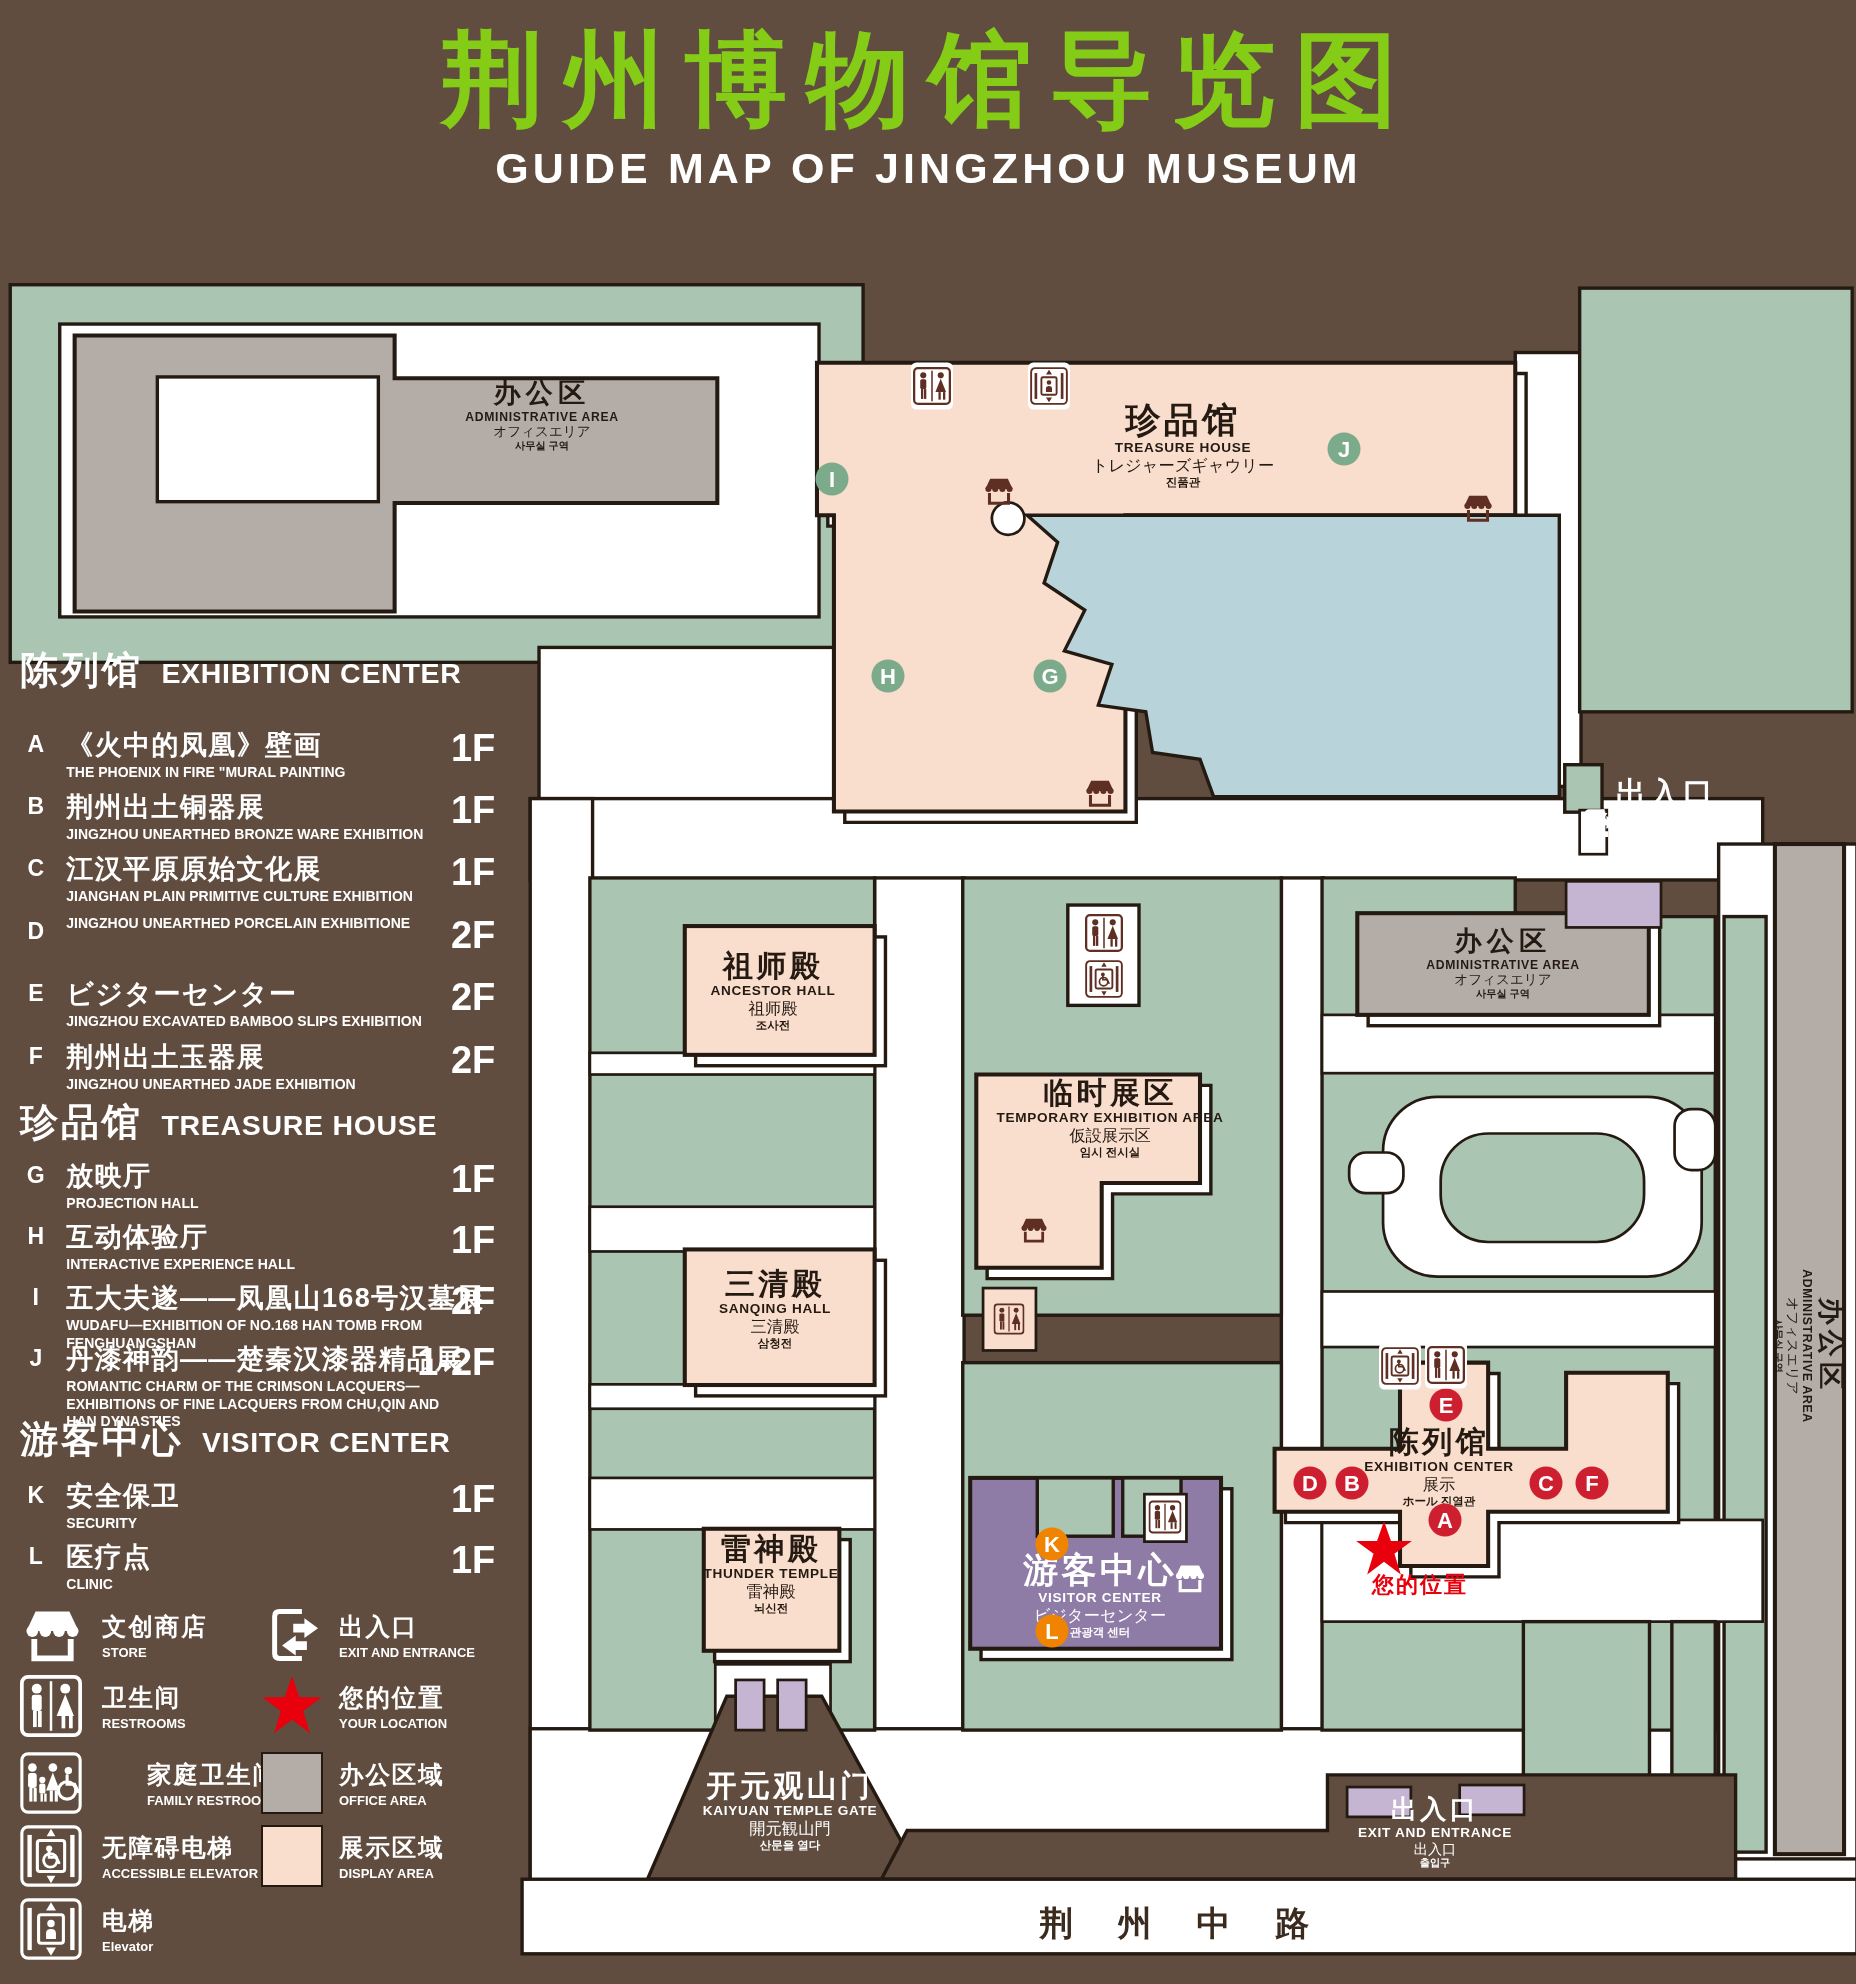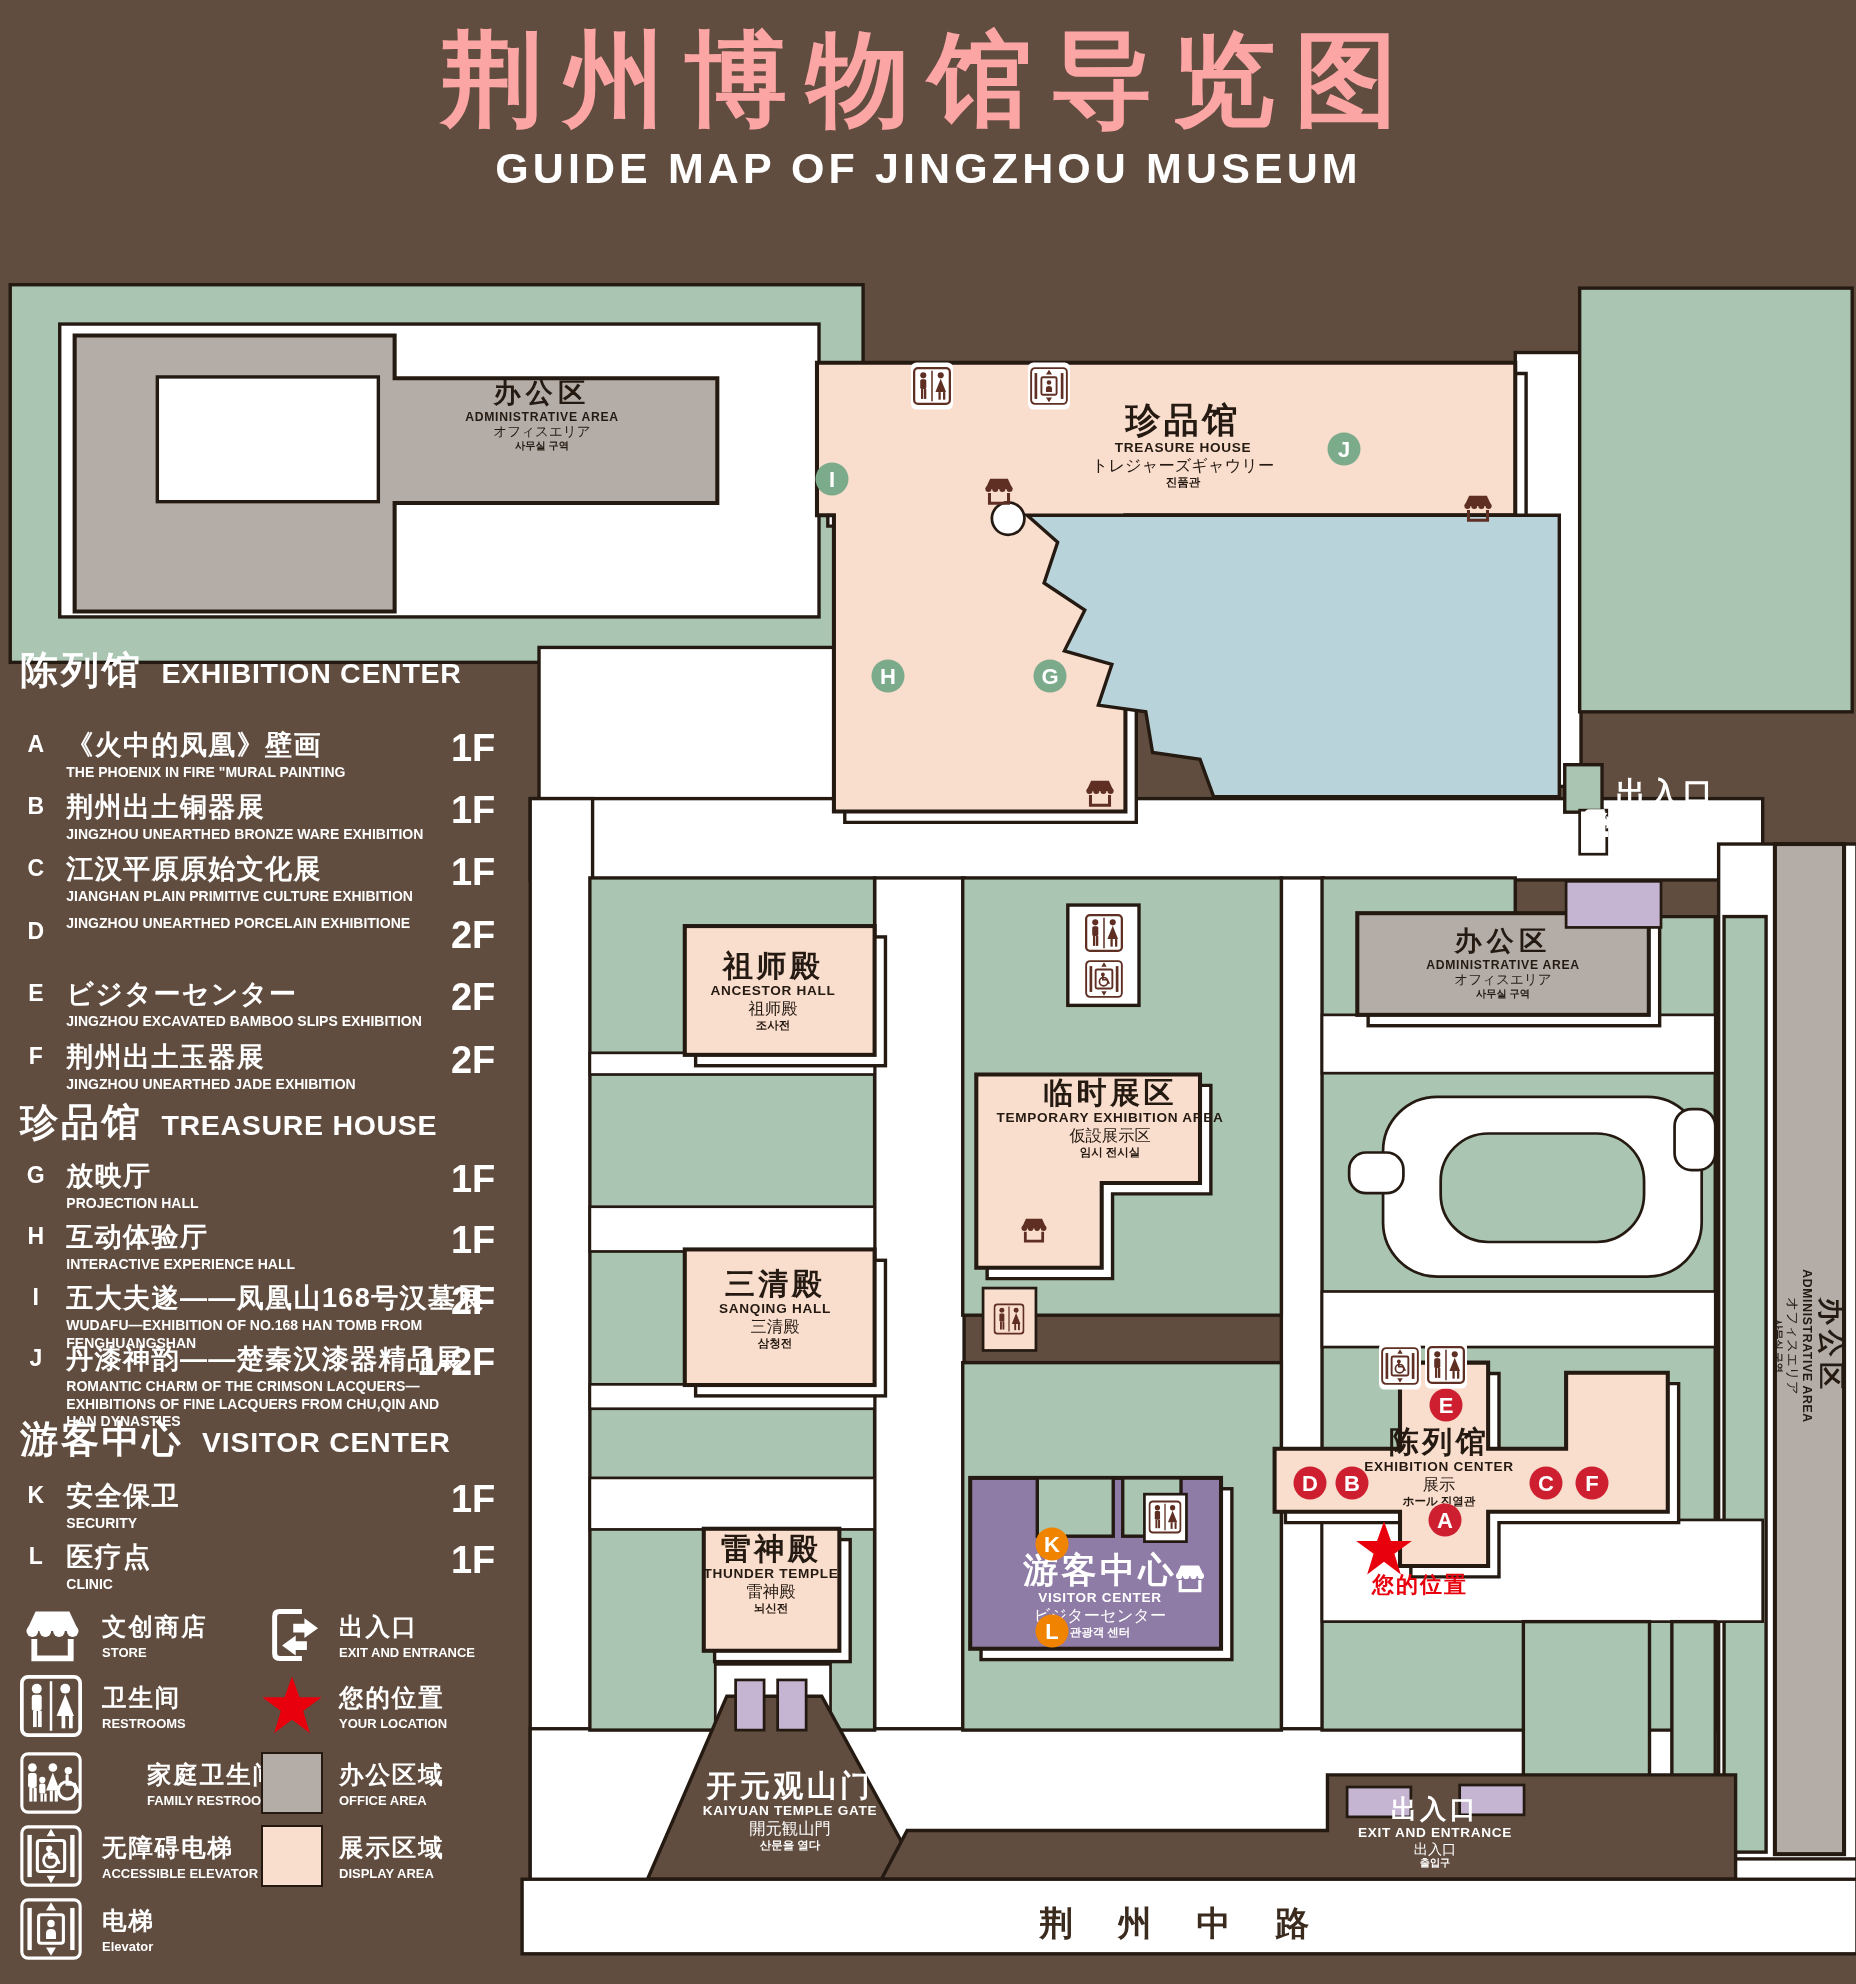--- a/index.html
+++ b/index.html
@@ -1,20 +1,20 @@
 <!DOCTYPE html>
 <html style="font-size:11px"><head>
 <meta charset="utf-8">
 <style>
   html,body{margin:0;padding:0;background:#604d3f;}
   body{width:1857px;height:1985px;position:relative;overflow:hidden;
        font-family:"Liberation Sans","DejaVu Sans",sans-serif;}
   #stage{position:absolute;inset:0;}
   
-  #title{position:absolute;left:0;top:12.2px;width:100%;text-align:center;color:#fca5a5;
+  #title{position:absolute;left:0;top:12.2px;width:100%;text-align:center;color:#84cc16;
          font-size:103px;font-weight:900;letter-spacing:19px;}
   #subtitle{position:absolute;left:0;top:144px;width:100%;text-align:center;color:#fff;
          font-size:43px;font-weight:700;letter-spacing:4.1px;}
   
   #mapsvg{position:absolute;left:0;top:0;}
   
   .mlabel{position:absolute;transform:translate(-50%,-50%);text-align:center;color:#241a12;
           white-space:nowrap;line-height:1.18;}
   .mlabel .l1{font-size:30px;font-weight:800;letter-spacing:3.4px;}
   .mlabel .l2{font-size:13.6px;font-weight:700;letter-spacing:0.7px;}

